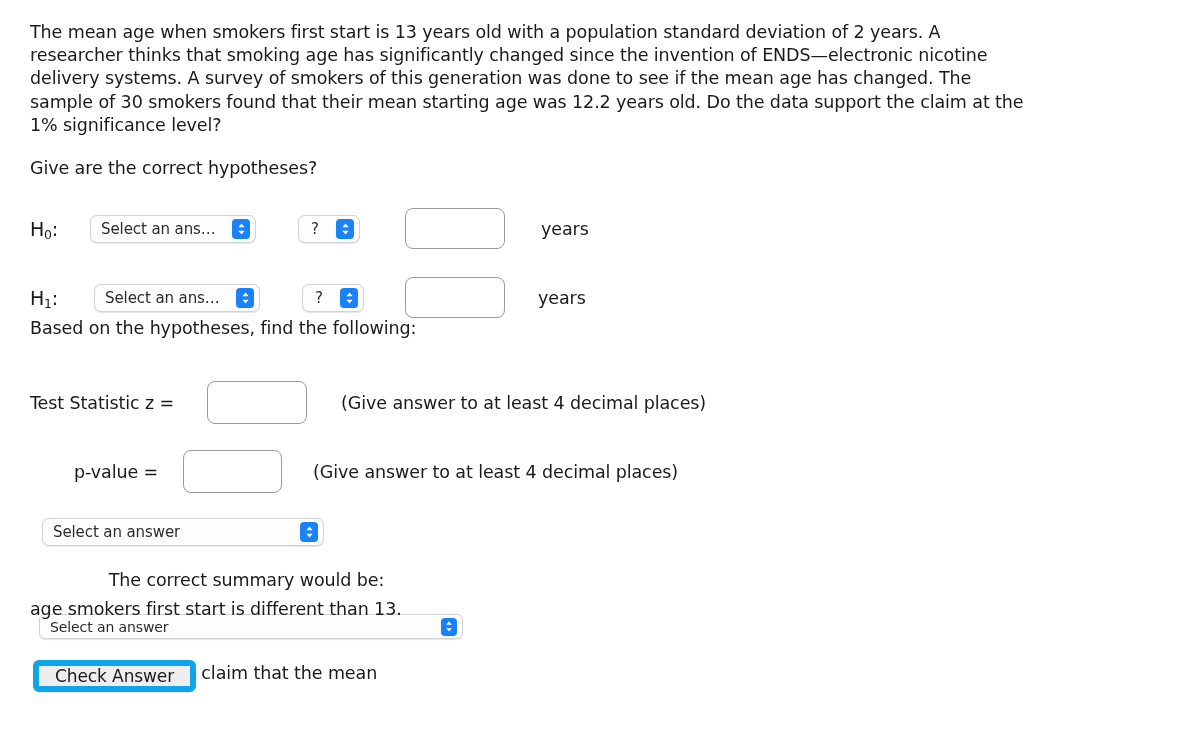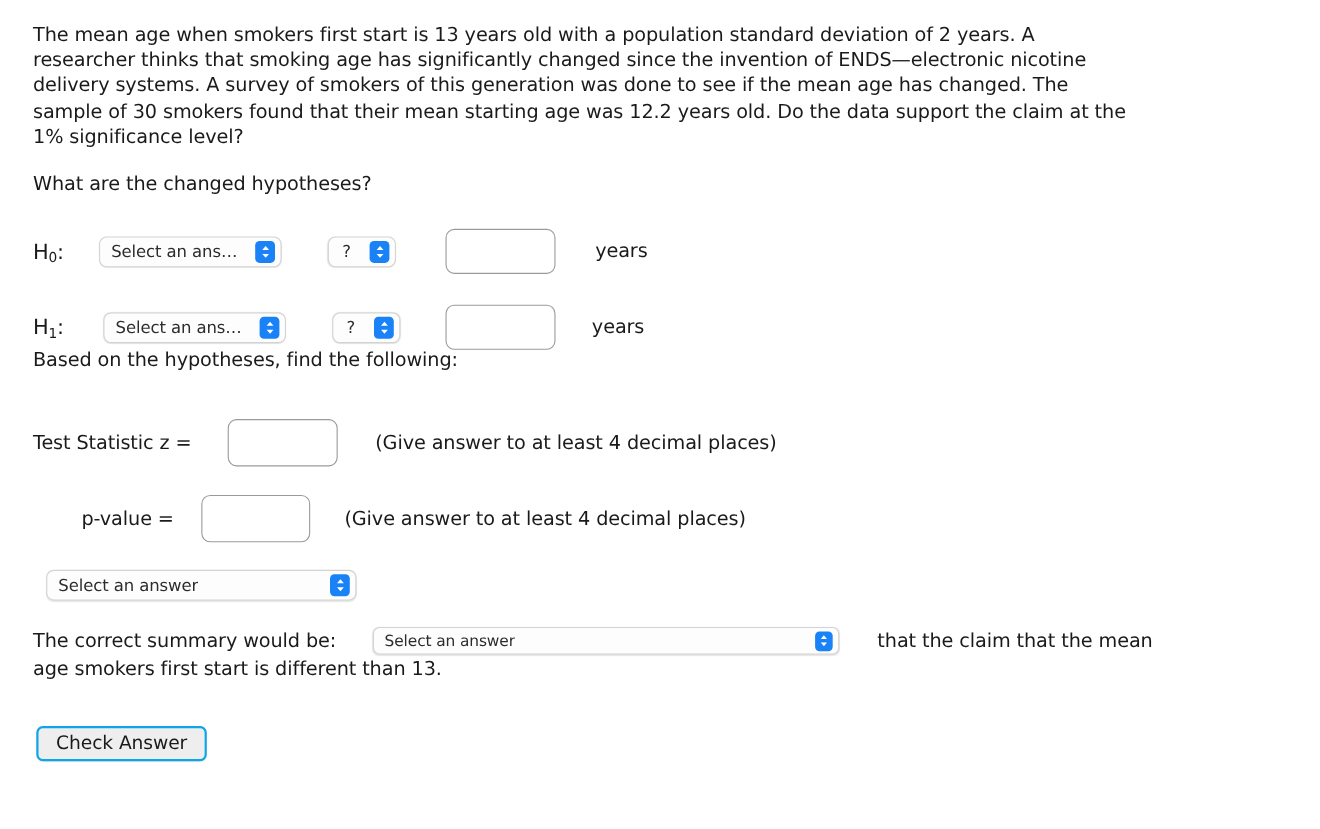--- a/index.html
+++ b/index.html
@@ -123,38 +123,38 @@
   .tinput.tall { height: 43px; }
 
   
   .btn {
     position: absolute;
     left: 33px;
     top: 660px;
     height: 32px;
     padding: 0 16px;
     background: #eeeeee;
-    border: 2px solid #0ea5e9;
+    border: 6px solid #0ea5e9;
     border-radius: 6px;
     font-family: "DejaVu Sans", "Liberation Sans", sans-serif;
     font-size: 17px;
     color: #1a1a1a;
     letter-spacing: -0.1px;
     cursor: pointer;
     box-shadow: 0 0.5px 1px rgba(0,0,0,0.08);
   }
 </style>
 </head>
 <body>
 
 <div class="page">
 
   <div class="prompt">The mean age when smokers first start is 13 years old with a population standard deviation of 2 years. A researcher thinks that smoking age has significantly changed since the invention of ENDS—electronic nicotine delivery systems. A survey of smokers of this generation was done to see if the mean age has changed. The sample of 30 smokers found that their mean starting age was 12.2 years old. Do the data support the claim at the 1% significance level?</div>
 
-  <div class="question">What are the changed hypotheses?</div>
+  <div class="question">Give are the correct hypotheses?</div>
 
   <div class="row" style="left:30px; top:208px;">
     <span class="hyp-label"><span>H</span><sub>0</sub><span>:</span></span>
 
     <span class="sel sel-answer">
       <span class="sel-text">Select an answer</span>
       <span class="stepper">
         <svg width="11" height="14" viewBox="0 0 11 14" aria-hidden="true">
           <path d="M5.5 1.6 L8.6 5.2 L2.4 5.2 Z" fill="#ffffff"></path>
           <path d="M5.5 12.4 L2.4 8.8 L8.6 8.8 Z" fill="#ffffff"></path>
@@ -226,21 +226,21 @@
       <span class="sel-text">Select an answer</span>
       <span class="stepper">
         <svg width="11" height="14" viewBox="0 0 11 14" aria-hidden="true">
           <path d="M5.5 1.6 L8.6 5.2 L2.4 5.2 Z" fill="#ffffff"></path>
           <path d="M5.5 12.4 L2.4 8.8 L8.6 8.8 Z" fill="#ffffff"></path>
         </svg>
       </span>
     </span>
   </div>
 
-  <div class="row" style="left:30px; top:570px;">
+  <div class="row" style="left:30px; top:570px;flex-direction:column;">
     <span class="row-text">The correct summary would be:</span>
     <span class="sel sel-wider" style="margin-left:9px;">
       <span class="sel-text">Select an answer</span>
       <span class="stepper">
         <svg width="10" height="13" viewBox="0 0 11 14" aria-hidden="true">
           <path d="M5.5 1.6 L8.6 5.2 L2.4 5.2 Z" fill="#ffffff"></path>
           <path d="M5.5 12.4 L2.4 8.8 L8.6 8.8 Z" fill="#ffffff"></path>
         </svg>
       </span>
     </span>

